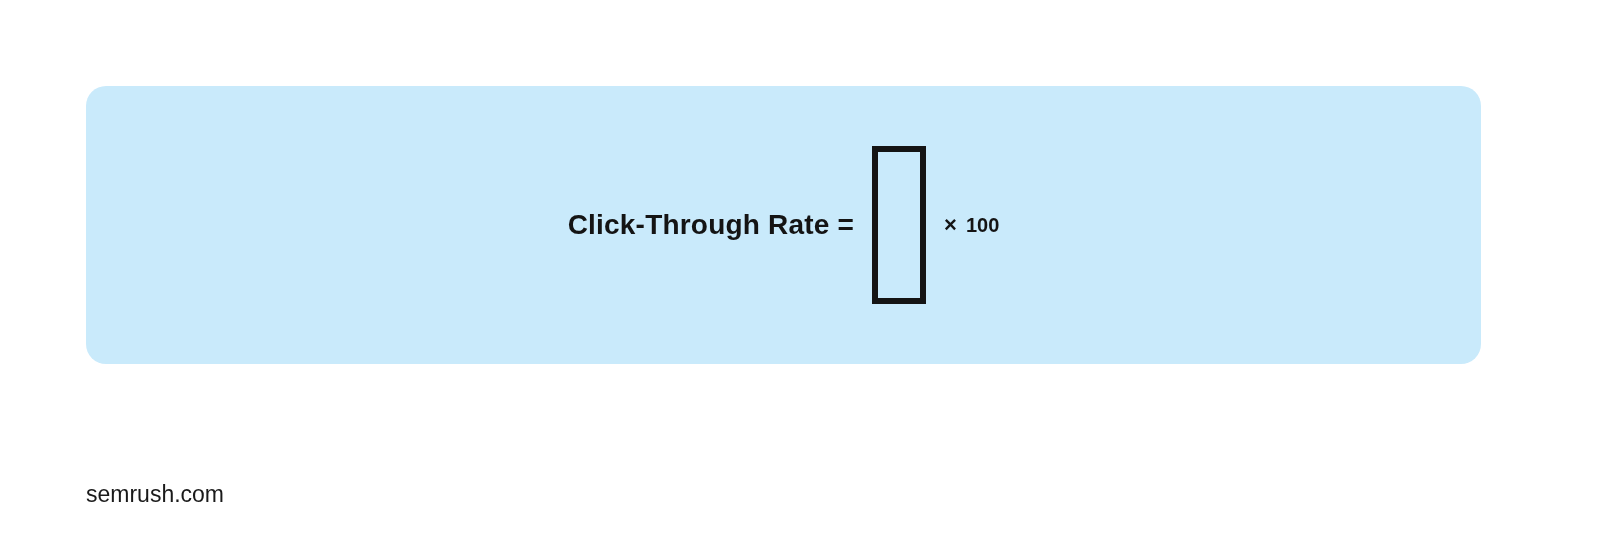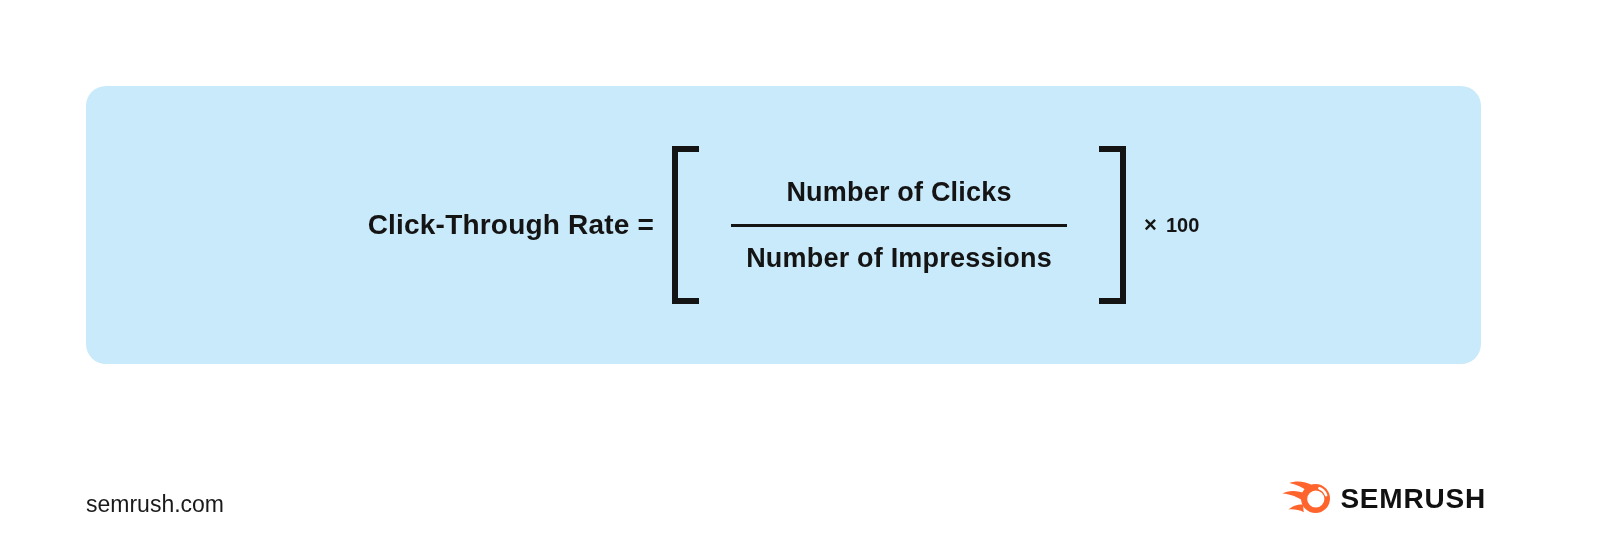--- a/index.html
+++ b/index.html
@@ -67,21 +67,21 @@
   .times-symbol { font-size: 22px; font-weight: 700; margin-right: 9px; }
   .mult-number  { font-size: 20px; font-weight: 700; }
 
   
   .footer {
     position: absolute;
     left: 86px; right: 114px; top: 470px;
     height: 48px;
     display: flex;
     justify-content: space-between;
-    align-items: flex-end;
+    align-items: center;
   }
   .site-url { font-size: 23px; font-weight: 400; color: #1A1A1A; }
   .brand-logo { display: flex; align-items: center; gap: 9px; }
   .brand-icon { width: 49px; height: 39px; display: block; }
   .brand-wordmark {
     font-size: 28px;
     font-weight: 800;
     letter-spacing: 0.8px;
     color: #111111;
   }
@@ -90,46 +90,28 @@
 <body>
 
 <div class="canvas">
 
   <div class="formula-card">
     <div class="formula-row">
       <span class="formula-lhs">Click-Through Rate =</span>
 
       <span class="bracket bracket-left"></span>
 
-      <div class="fraction">
-        <span class="frac-text">Number of Clicks</span>
-        <span class="frac-line"></span>
-        <span class="frac-text">Number of Impressions</span>
-      </div>
 
       <span class="bracket bracket-right"></span>
 
       <span class="multiplier">
         <span class="times-symbol">×</span>
         <span class="mult-number">100</span>
       </span>
     </div>
   </div>
 
   <div class="footer">
     <span class="site-url">semrush.com</span>
 
-    <div class="brand-logo">
-      <svg class="brand-icon" viewBox="0 0 49 39" xmlns="http://www.w3.org/2000/svg" aria-hidden="true">
-
-        <path d="M 31 6.5 C 23 2 13.5 1.5 7.5 4 C 15 5.5 21.5 9 26.5 12.5 C 28 10 29.5 8 31 6.5 Z" fill="#FF642D"></path>
-        <path d="M 24 14.5 C 15.5 11 5.5 11 0.5 14.5 C 9 15.2 16 18.2 21 22 C 21.8 19.2 22.8 16.7 24 14.5 Z" fill="#FF642D"></path>
-        <path d="M 21.5 25.5 C 16.5 25 10 27 6.5 30.5 C 12 30 17 31 21.8 33.2 C 21.3 30.6 21.2 28 21.5 25.5 Z" fill="#FF642D"></path>
-
-        <circle cx="33.5" cy="19.5" r="14.5" fill="#FF642D"></circle>
-        <circle cx="33.8" cy="20" r="8.6" fill="#FFFFFF"></circle>
-        <path d="M 37.4 9.3 A 11.3 11.3 0 0 1 44.1 16.2" fill="none" stroke="#FFFFFF" stroke-width="2.6" stroke-linecap="round"></path>
-      </svg>
-      <span class="brand-wordmark">SEMRUSH</span>
-    </div>
   </div>
 
 </div>
 
 </body></html>

